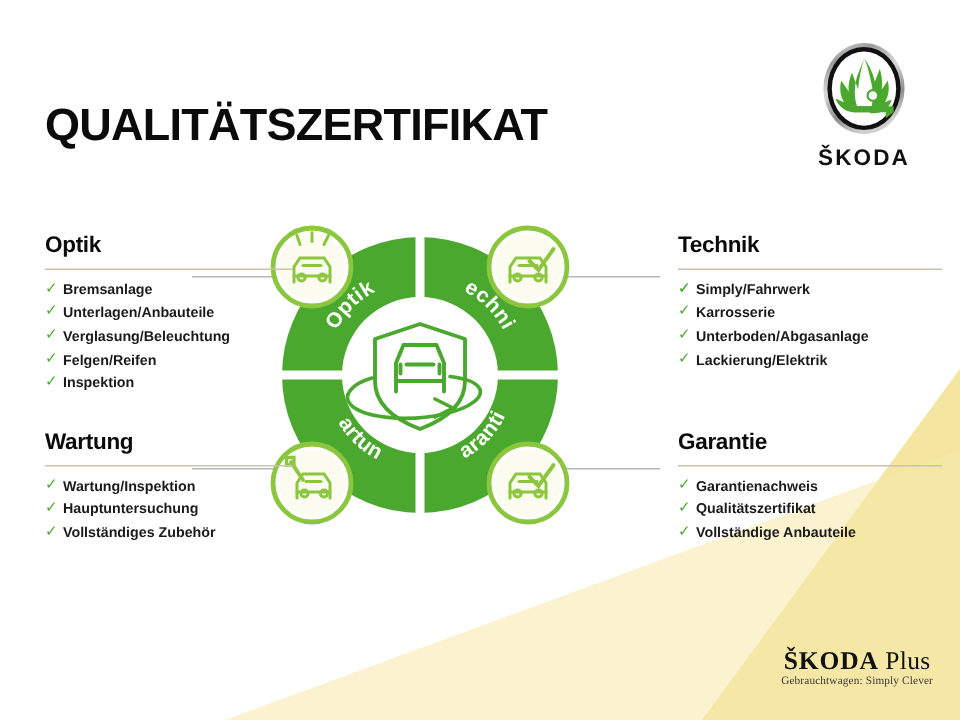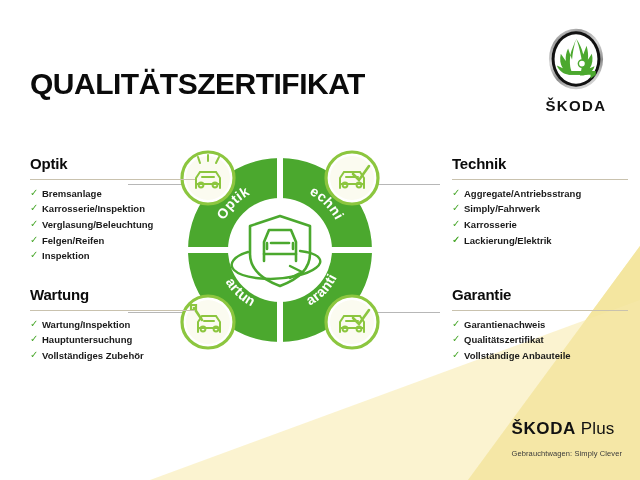--- a/index.html
+++ b/index.html
@@ -67,28 +67,28 @@
   
   .diagram{position:absolute;left:178px;top:148px;width:204px;height:204px;z-index:3;}
   .diagram svg{display:block;width:204px;height:204px;overflow:visible;}
 
   .seg-label{
     font-family:"Liberation Sans","DejaVu Sans",sans-serif;
     font-size:14px;font-weight:bold;fill:#ffffff;letter-spacing:0.4px;
   }
 
   
-  .footer-brand{position:absolute;right:18px;bottom:22px;z-index:5;text-align:left;}
+  .footer-brand{position:absolute;right:18px;bottom:22px;z-index:5;text-align:center;font-family:Liberation Serif, serif;}
   .footer-brand .fb-main{
     font-size:17px;line-height:1;color:#111;white-space:nowrap;
   }
   .footer-brand .fb-main .fb-skoda{font-weight:bold;letter-spacing:0.6px;}
   .footer-brand .fb-main .fb-plus{font-weight:normal;letter-spacing:0.2px;}
   .footer-brand .fb-tag{
-    margin-top:12px;font-size:7.5px;color:#3a3a3a;white-space:nowrap;letter-spacing:0.1px;
+    margin-top:0;font-size:7.5px;color:#3a3a3a;white-space:nowrap;letter-spacing:0.1px;
   }
 </style>
 </head>
 <body>
 
 <div class="page">
 
   <svg class="yellow-band" viewBox="0 0 640 480" preserveAspectRatio="none" aria-hidden="true">
     <polygon points="640,246 640,480 468,480" fill="#f6e9ab"></polygon>
     <polygon points="640,300 640,480 150,480" fill="#faf1c8" opacity="0.85"></polygon>
@@ -125,35 +125,35 @@
   <div class="connector conn-tl"></div>
   <div class="connector conn-tr"></div>
   <div class="connector conn-bl"></div>
   <div class="connector conn-br"></div>
 
   <div class="section col-left row-top">
     <h2>Optik</h2>
     <div class="rule"></div>
     <ul>
       <li><span class="tick">✓</span><span>Bremsanlage</span></li>
-      <li><span class="tick">✓</span><span>Karrosserie/Inspektion</span></li>
+      <li><span class="tick">✓</span><span>Unterlagen/Anbauteile</span></li>
       <li><span class="tick">✓</span><span>Verglasung/Beleuchtung</span></li>
       <li><span class="tick">✓</span><span>Felgen/Reifen</span></li>
       <li><span class="tick">✓</span><span>Inspektion</span></li>
     </ul>
   </div>
 
   <div class="section col-right row-top">
     <h2>Technik</h2>
     <div class="rule"></div>
     <ul>
-      <li><span class="tick">✓</span><span>Aggregate/Antriebsstrang</span></li>
+      <li><span class="tick">✓</span></li>
       <li><span class="tick">✓</span><span>Simply/Fahrwerk</span></li>
       <li><span class="tick">✓</span><span>Karrosserie</span></li>
-      <li><span class="tick">✓</span></li>
+      <li><span class="tick">✓</span><span>Unterboden/Abgasanlage</span></li>
       <li><span class="tick">✓</span><span>Lackierung/Elektrik</span></li>
     </ul>
   </div>
 
   <div class="section col-left row-bottom">
     <h2>Wartung</h2>
     <div class="rule"></div>
     <ul>
       <li><span class="tick">✓</span><span>Wartung/Inspektion</span></li>
       <li><span class="tick">✓</span><span>Hauptuntersuchung</span></li>

